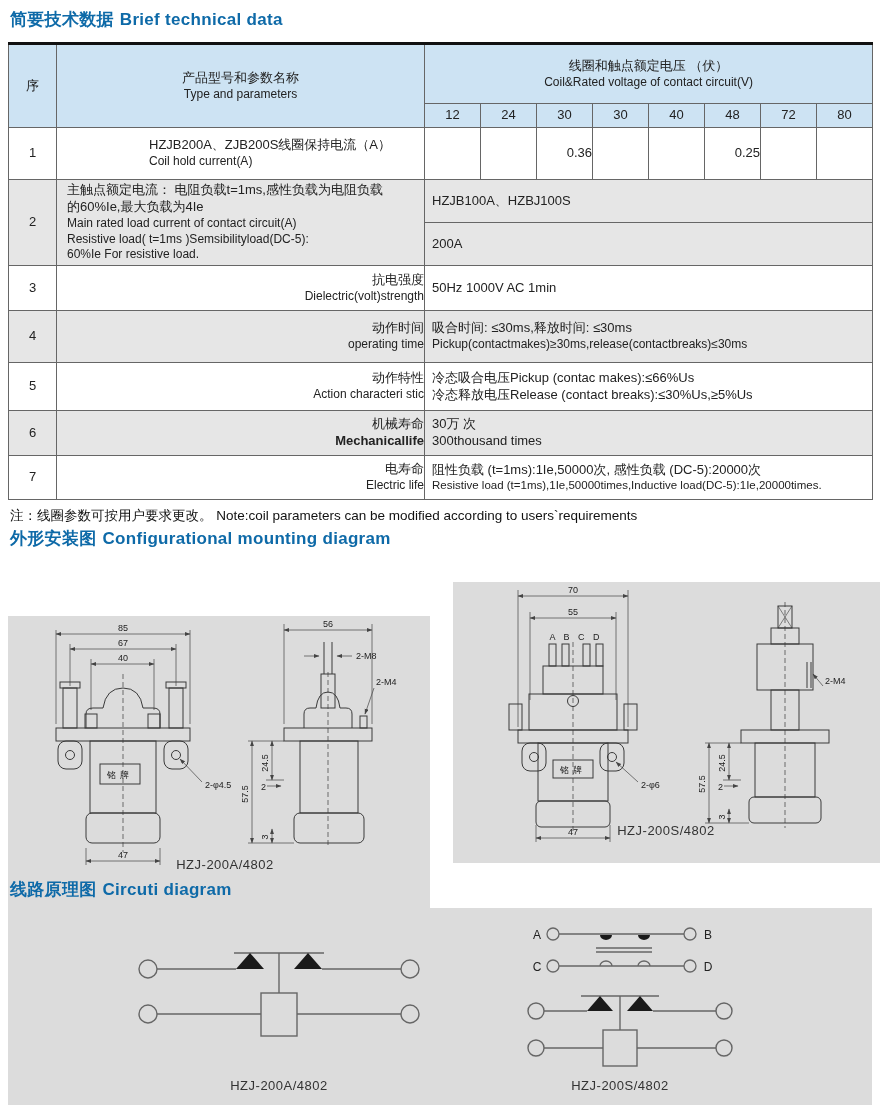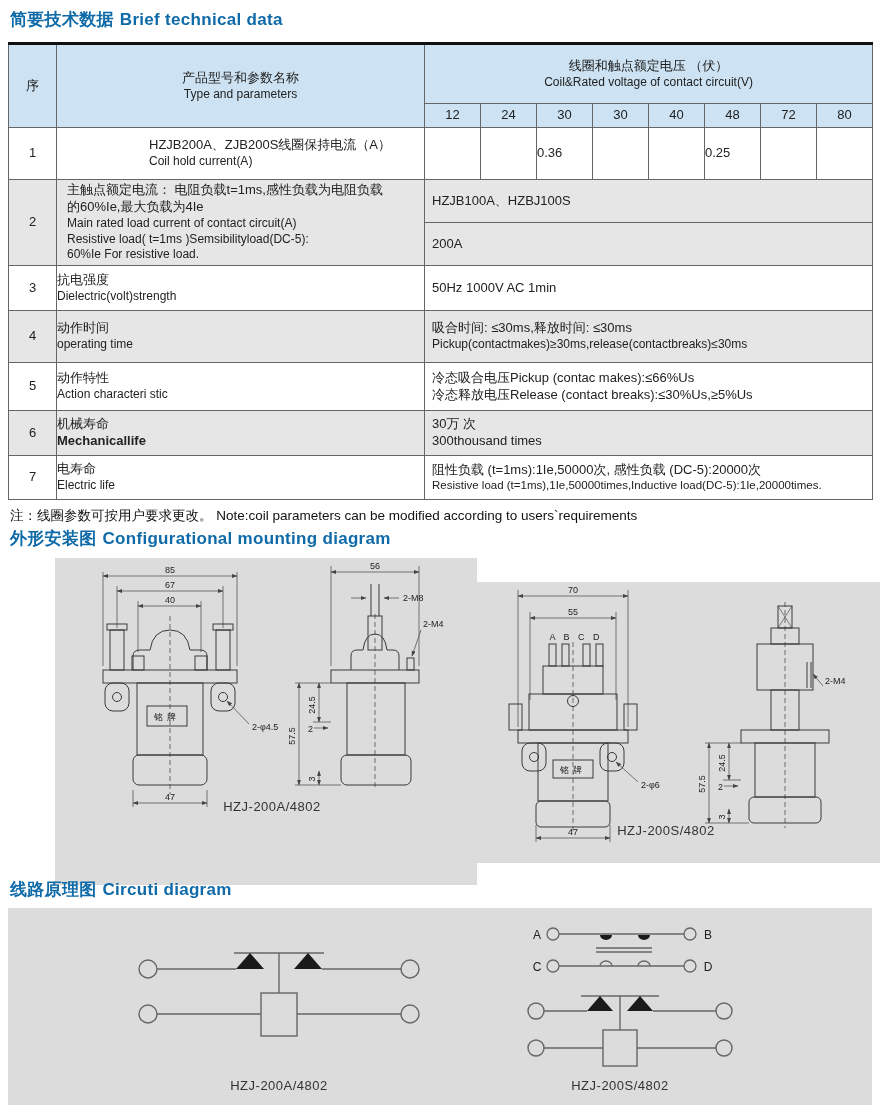--- a/index.html
+++ b/index.html
@@ -20,35 +20,35 @@
     border:1px solid #333; border-top:3px solid #111;
   }
   .spec th, .spec td {
     border:1px solid #666; vertical-align:middle;
     font-size:13px; color:#222; line-height:1.3; overflow:hidden;
   }
   .spec th { background:#cde3f3; font-weight:normal; text-align:center; }
   .spec .sub-en { font-size:12px; }
   .spec td.seq { text-align:center; }
   .spec td.val { padding-left:7px; }
-  .spec td.center { text-align:left; }
+  .spec td.center { text-align:right; }
   .spec tr.band td { background:#e6e6e6; }
   .spec .lbl-indent { text-align:left; padding-left:92px;margin-top:36px; }
   .spec .lbl-left { text-align:left; padding-left:10px; padding-right:4px; }
   .spec .vline { display:block; }
   .spec .small { font-size:12px; }
   .bold { font-weight:bold; }
 
   .note {
     position:absolute; left:10px; top:507px; font-size:13.5px; color:#111;
     white-space:nowrap;
   }
 
   .panel { position:absolute; background:#dcdcdc; }
-  #panel-mount-left  { left:8px;  top:558px; width:422px; height:327px;margin-left:47px; }
+  #panel-mount-left  { left:8px;  top:616px; width:422px; height:327px; }
   #panel-mount-right { left:445px; top:582px; width:427px; height:281px;margin-left:8px; }
   #panel-circuit     { left:8px;  top:908px; width:864px; height:197px; }
 
   svg { display:block; }
   svg text { font-family:"Liberation Sans","DejaVu Sans",sans-serif; fill:#222; }
   .dimtxt { font-size:9px; }
   .biglbl { font-size:13px; letter-spacing:0.5px; fill:#333; }
   .pintxt { font-size:9px; letter-spacing:3px; }
   .nametxt { font-size:9px; letter-spacing:4px; }
   .termtxt { font-size:12px; }

